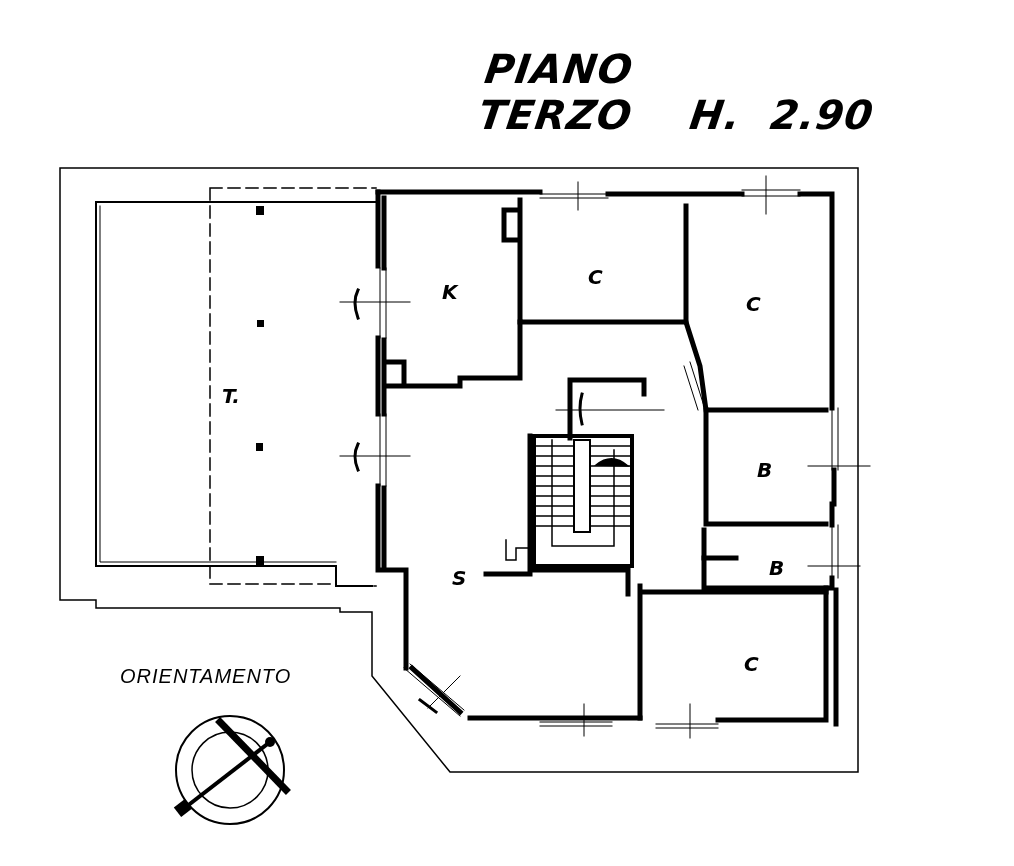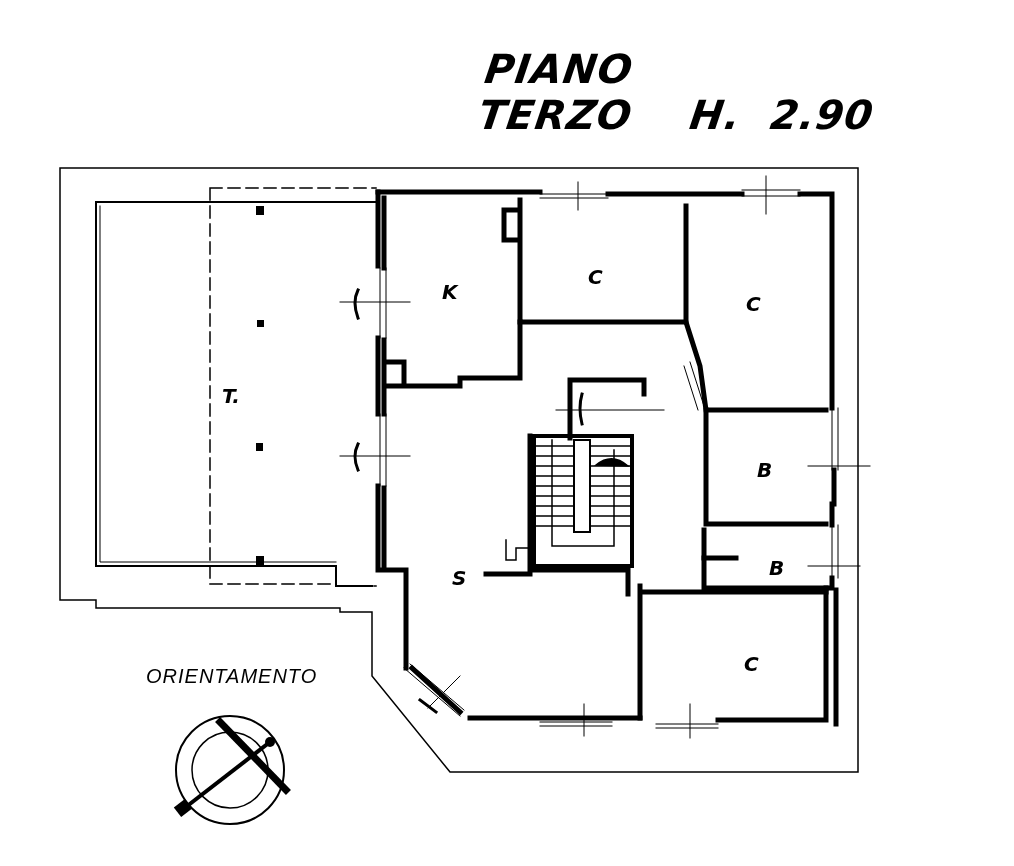--- a/index.html
+++ b/index.html
@@ -7,21 +7,21 @@
   .title {
     position: absolute; left: 482px; top: 46px;
     font-family: "DejaVu Sans", sans-serif; font-weight: bold; font-style: italic;
     font-size: 40px; color: #000; letter-spacing: 1px; transform: skewX(-8deg);
   }
   .title .h { margin-left: 58px; }
   .title .v { margin-left: 30px; }
   .orient {
     position: absolute; left: 120px; top: 665px;
     font-family: "Liberation Sans", sans-serif; font-style: italic; font-size: 20px;
-    color: #000; letter-spacing: 1px; margin-left: 26px;
+    color: #000; letter-spacing: 1px;
   }
   .room-label {
     position: absolute; font-family: "DejaVu Sans", sans-serif; font-weight: bold;
     font-style: italic; font-size: 20px; color: #000;
   }
   svg.plan { position: absolute; left: 0; top: 0; }
 </style>
 </head>
 <body>
 

